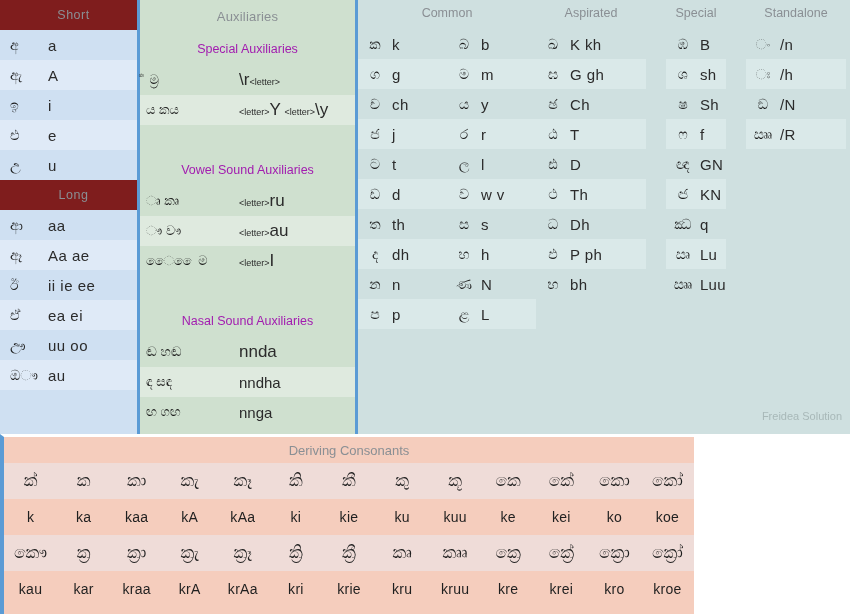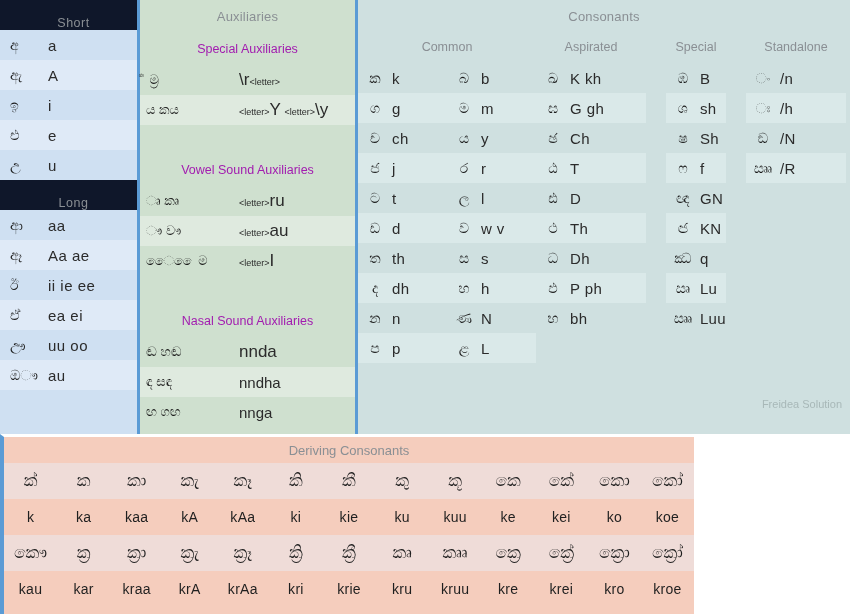--- a/index.html
+++ b/index.html
@@ -36,21 +36,21 @@
     display: flex; flex-direction: column;
   }
   .v-row {
     display: flex; align-items: center;
     height: 30px;
     padding-left: 10px;
   }
   .v-row.alt { background: #dfeaf7; }
   .v-row .sin { width: 38px; font-size: 14px; color: #1a1a1a; }
   .v-row .rom { font-size: 15px; color: #2b2b2b; letter-spacing: .5px; }
-  .v-head { background: #0f172a; align-items: flex-end; }
+  .v-head { background: #7f1d1d; }
 
   
   .col-aux {
     width: 218px;
     background: #cfe0cf;
     border-right: 3px solid #5b9bd5;
     display: flex; flex-direction: column;
   }
   .a-row {
     display: flex; align-items: center;
@@ -82,21 +82,21 @@
   .c-row.alt { background: #dae9e9; }
   .c-row .sin { width: 34px; text-align: center; font-size: 14px; color: #1a1a1a; }
   .c-row .rom { font-size: 15px; color: #2b2b2b; letter-spacing: .4px; }
   .cg-common { width: 178px; }
   .cg-common .c-row .sin { width: 34px; }
   .cg-common .half { display: flex; align-items: center; width: 89px; }
   .cg-aspirated { width: 110px; }
   .cg-special { width: 100px; align-items: center; }
   .cg-standalone { width: 100px; }
   .watermark {
-    position: absolute; right: 8px; bottom: 24px;
+    position: absolute; right: 8px; bottom: 12px;
     color: #a8b8b8; font-size: 11px;
   }
 
   
   .bottom {
     position: absolute; left: 0; top: 434px;
     width: 694px; height: 180px;
     background: #f5cdbd;
     border-left: 4px solid #5b9bd5;
     border-top: 3px solid #ffffff;
@@ -220,21 +220,20 @@
             <div class="rom"><span style="font-size:15px;">nndha</span></div>
           </div>
           <div class="a-row">
             <div class="sin">ඟ  ගඟ</div>
             <div class="rom"><span style="font-size:15px;">nnga</span></div>
           </div>
         </div>
     </div>
 
     <div class="col-cons">
-      <div class="panel-title">Consonants</div>
       <div class="cons-cols">
         <div class="cgroup cg-common">
           <div class="cgroup-head">Common</div>
           <div id="cons-common">
               <div class="c-row">
                 <div class="half">
                   <div class="sin">ක</div>
                   <div class="rom">k</div>
                 </div>
                 <div class="half">

